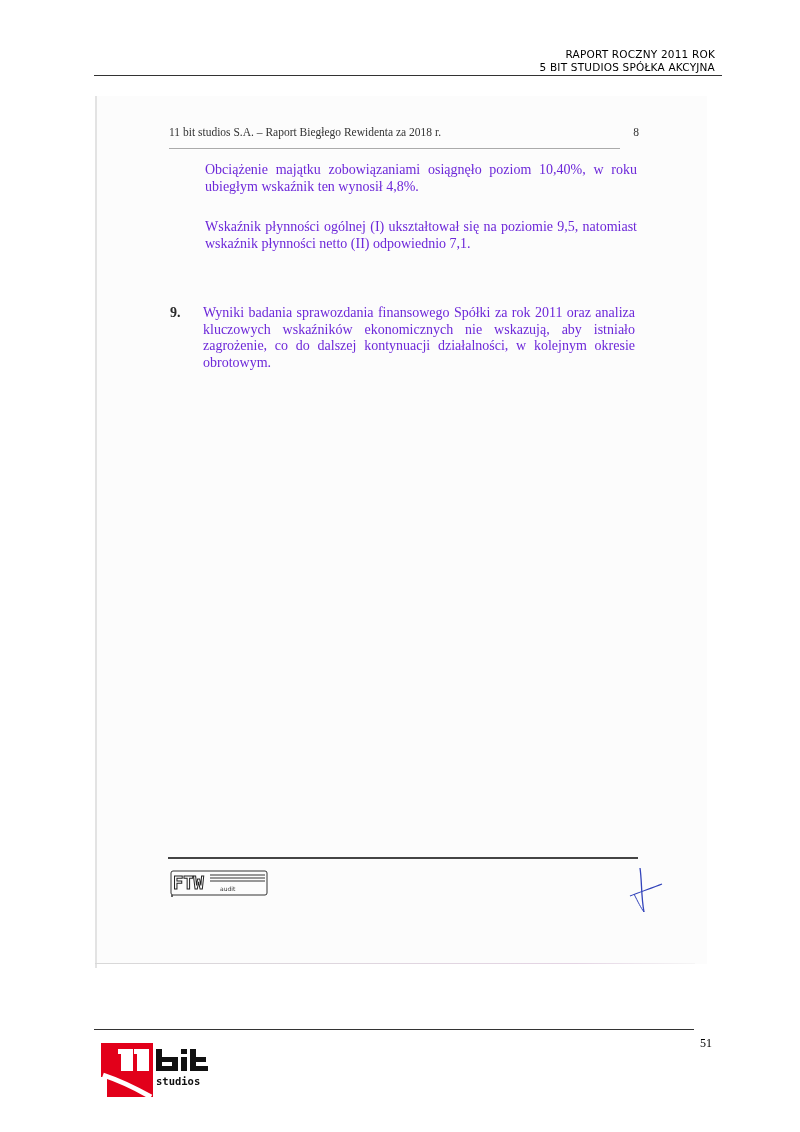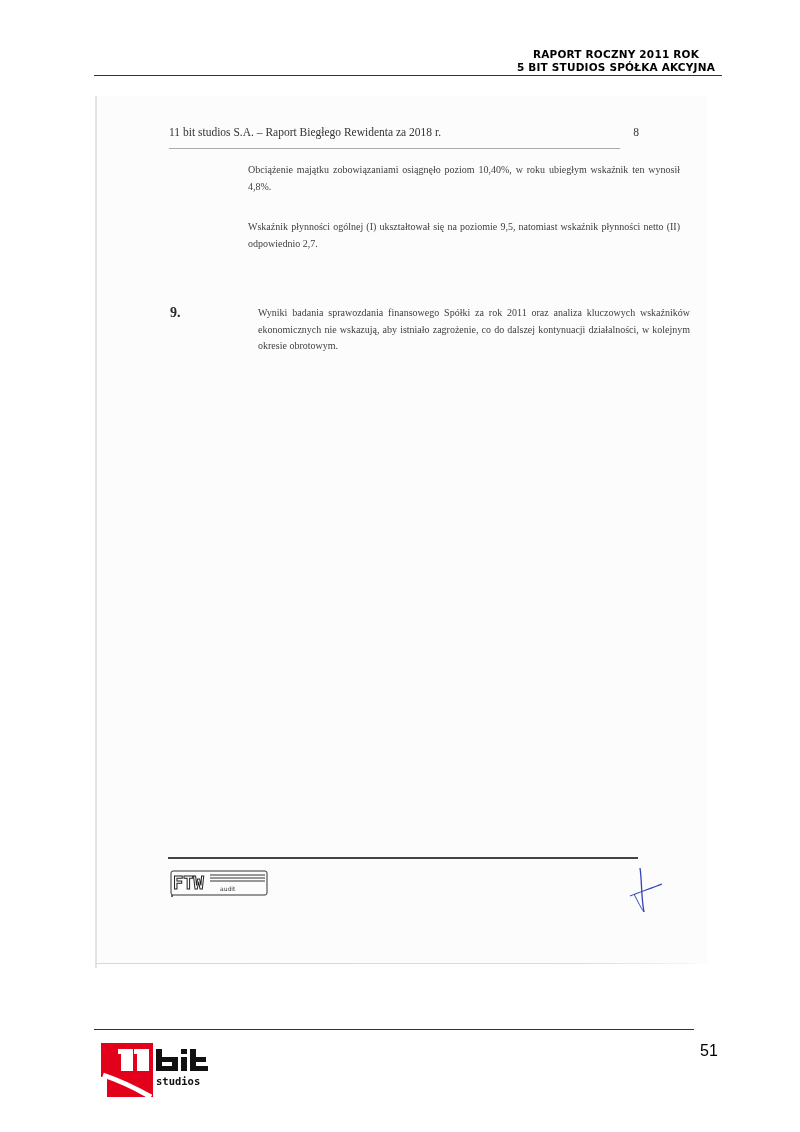--- a/index.html
+++ b/index.html
@@ -4,23 +4,23 @@
   <style>
     html, body { margin: 0; padding: 0; }
     body {
       width: 800px; height: 1132px; position: relative; overflow: hidden;
       background: #ffffff;
       font-family: "Liberation Serif", serif;
       color: #222;
     }
     .report-header {
       position: absolute; right: 85px; top: 48px;
-      text-align: center;
+      text-align: right;
       font-family: "DejaVu Sans", sans-serif;
-      font-weight: bold; font-size: 10.5px; line-height: 13px; color: #000;
+      font-weight: normal; font-size: 10.5px; line-height: 13px; color: #000;
       letter-spacing: 0.2px;
     }
     .header-rule {
       position: absolute; left: 94px; top: 75px; width: 628px; height: 1px;
       background: #333;
     }
     .scan {
       position: absolute; left: 95px; top: 96px; width: 612px; height: 868px;
       background: #fcfcfc;
     }
@@ -35,45 +35,44 @@
     .running-head {
       position: absolute; left: 169px; top: 126px; width: 470px;
       font-size: 11.5px; color: #333;
     }
     .running-head .pg { position: absolute; right: 0; top: 0; }
     .running-rule {
       position: absolute; left: 169px; top: 148px; width: 451px; height: 1px;
       background: #aaa;
     }
     .para {
-      position: absolute; font-size: 10px; line-height: 16.5px; color: #404040;
+      position: absolute; font-size: 14px; line-height: 16.5px; color: #6d28d9;
       text-align: justify;
-      margin-left: 43px;
     }
     .p1 { left: 205px; top: 162px; width: 432px; }
     .p2 { left: 205px; top: 219px; width: 432px; }
     .p3-num { position: absolute; left: 170px; top: 305px; font-size: 14px; font-weight: bold; color: #2a2a2a; }
-    .p3 { left: 215px; top: 305px; width: 432px; }
+    .p3 { left: 203px; top: 305px; width: 432px; }
     .sig-rule {
       position: absolute; left: 168px; top: 857px; width: 470px; height: 2px;
       background: #444;
     }
     .ftw-logo {
       position: absolute; left: 170px; top: 870px; width: 98px; height: 28px;
     }
     .signature {
       position: absolute; left: 622px; top: 866px; width: 44px; height: 50px;
     }
     .footer-rule {
       position: absolute; left: 94px; top: 1029px; width: 600px; height: 1px;
       background: #333;
     }
     .page-number {
       position: absolute; left: 700px; top: 1036px;
-      font-family: Liberation Sans, sans-serif; font-size: 16px; color: #000; margin-top: 6px;
+      font-family: Liberation Serif, serif; font-size: 12px; color: #000;
     }
     .bit-logo {
       position: absolute; left: 101px; top: 1043px; width: 116px; height: 54px;
     }
   </style>
 </head>
 <body>
 
 <div class="report-header">
   <div>RAPORT ROCZNY 2011 ROK</div>
@@ -85,21 +84,21 @@
 <div class="scan-left-edge"></div>
 <div class="scan-bottom-edge"></div>
 
 <div class="running-head">
   <span>11 bit studios S.A. – Raport Biegłego Rewidenta za 2018 r.</span>
   <span class="pg">8</span>
 </div>
 <div class="running-rule"></div>
 
 <div class="para p1">Obciążenie majątku zobowiązaniami osiągnęło poziom 10,40%, w roku ubiegłym wskaźnik ten wynosił 4,8%.</div>
-<div class="para p2">Wskaźnik płynności ogólnej (I) ukształtował się na poziomie 9,5, natomiast wskaźnik płynności netto (II) odpowiednio 2,7.</div>
+<div class="para p2">Wskaźnik płynności ogólnej (I) ukształtował się na poziomie 9,5, natomiast wskaźnik płynności netto (II) odpowiednio 7,1.</div>
 <div class="p3-num">9.</div>
 <div class="para p3">Wyniki badania sprawozdania finansowego Spółki za rok 2011 oraz analiza kluczowych wskaźników ekonomicznych nie wskazują, aby istniało zagrożenie, co do dalszej kontynuacji działalności, w kolejnym okresie obrotowym.</div>
 
 <div class="sig-rule"></div>
 
 <svg class="ftw-logo" viewBox="0 0 98 28">
   <rect x="1" y="1" width="96" height="24" rx="2" fill="none" stroke="#333" stroke-width="1"></rect>
   <text x="3" y="19" font-family="DejaVu Sans Mono, monospace" font-weight="bold" font-size="17" fill="none" stroke="#222" stroke-width="1">FTW</text>
   <line x1="40" y1="5" x2="95" y2="5" stroke="#333" stroke-width="1.2"></line>
   <line x1="40" y1="8" x2="95" y2="8" stroke="#333" stroke-width="1.2"></line>

